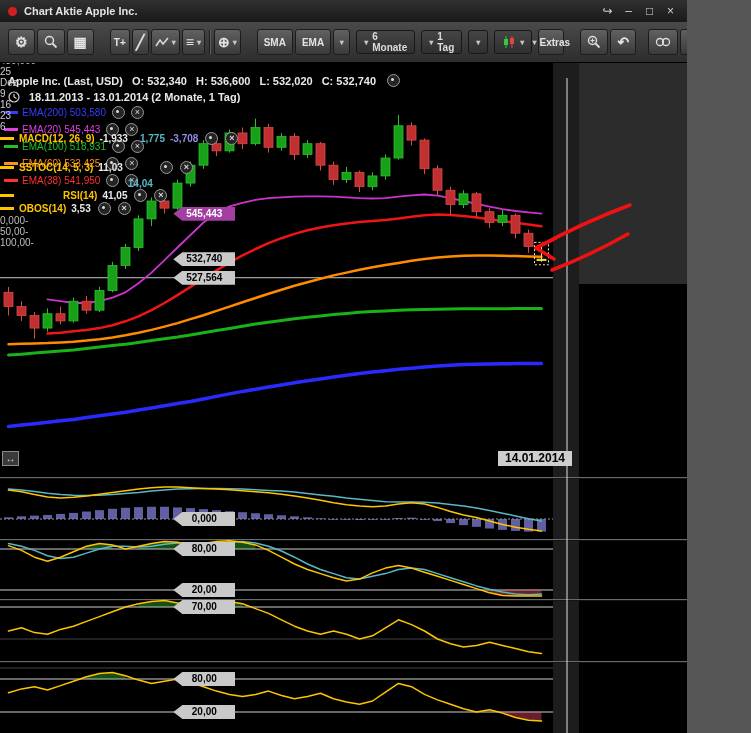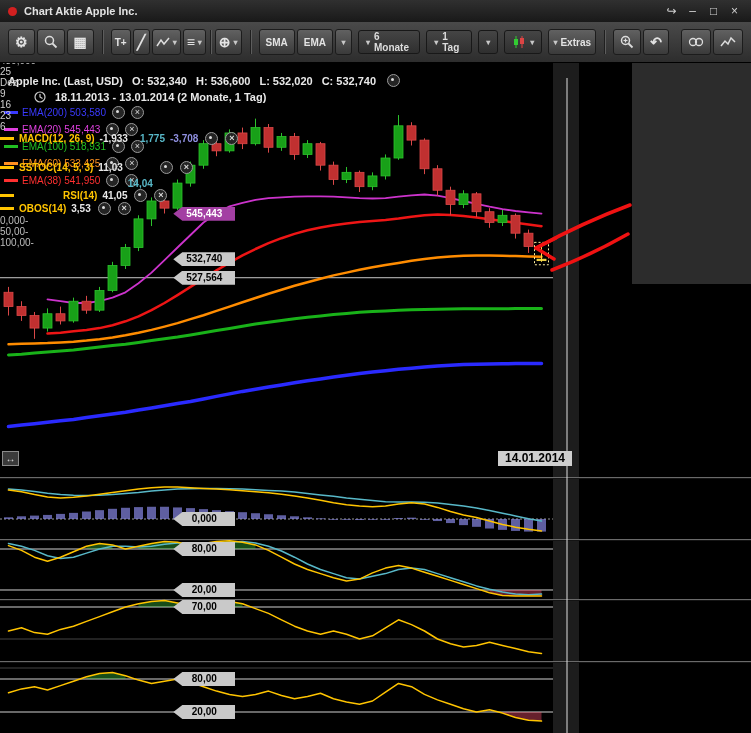--- a/index.html
+++ b/index.html
@@ -1,16 +1,16 @@
 <!DOCTYPE html>
 <html><head>
 <meta charset="utf-8">
 <style>
   html,body{margin:0;padding:0;background:#555;}
-  .window{position:relative;width:751px;height:733px;background:#000;overflow:hidden;
+  .window{position:relative;width:687px;height:733px;background:#000;overflow:hidden;
           font-family:"Liberation Sans",sans-serif;}
   
   .titlebar{position:absolute;top:0;left:0;right:0;height:22px;z-index:10;
             background:linear-gradient(#303030,#191919);border-bottom:1px solid #000;
             display:flex;align-items:center;padding:0 6px;}
   .tb-dot{width:9px;height:9px;border-radius:50%;background:#d22020;margin:0 7px 0 2px;flex:none;}
   .tb-title{color:#e2e2e2;font-size:11px;font-weight:bold;flex:1;}
   .tb-ctl{color:#cfcfcf;font-size:12px;width:21px;text-align:center;cursor:default;}
   
   .toolbar{position:absolute;top:22px;left:0;right:0;height:40px;z-index:10;
@@ -347,21 +347,21 @@
 
   <div id="ov">
     <div class="hline" style="left:8px;top:74px;">
       <span>Apple Inc. (Last, USD)</span>
       <span><span>O:</span> <span>532,340</span></span>
       <span><span>H:</span> <span>536,600</span></span>
       <span><span>L:</span> <span>532,020</span></span>
       <span><span>C:</span> <span>532,740</span></span>
       <span class="mini"></span>
     </div>
-    <div class="hline" style="left:8px;top:91px;margin-left:26px;">
+    <div class="hline" style="left:8px;top:91px;">
       <svg width="12" height="12" viewBox="0 0 12 12">
           <circle cx="6" cy="6" r="5" fill="none" stroke="#ccc" stroke-width="1.2"></circle>
           <polyline points="6,3 6,6 8.5,7.5" fill="none" stroke="#ccc" stroke-width="1.2"></polyline>
         </svg>
       <span>18.11.2013 - 13.01.2014 (2 Monate, 1 Tag)</span>
     </div>
     <div id="legend" style="left:4px;top:104px;">
         <div class="lrow">
           <span class="lsw" style="background: rgb(58, 58, 255);"></span>
           <span class="ltx" style="color: rgb(58, 58, 255);">EMA(200) 503,580</span>

